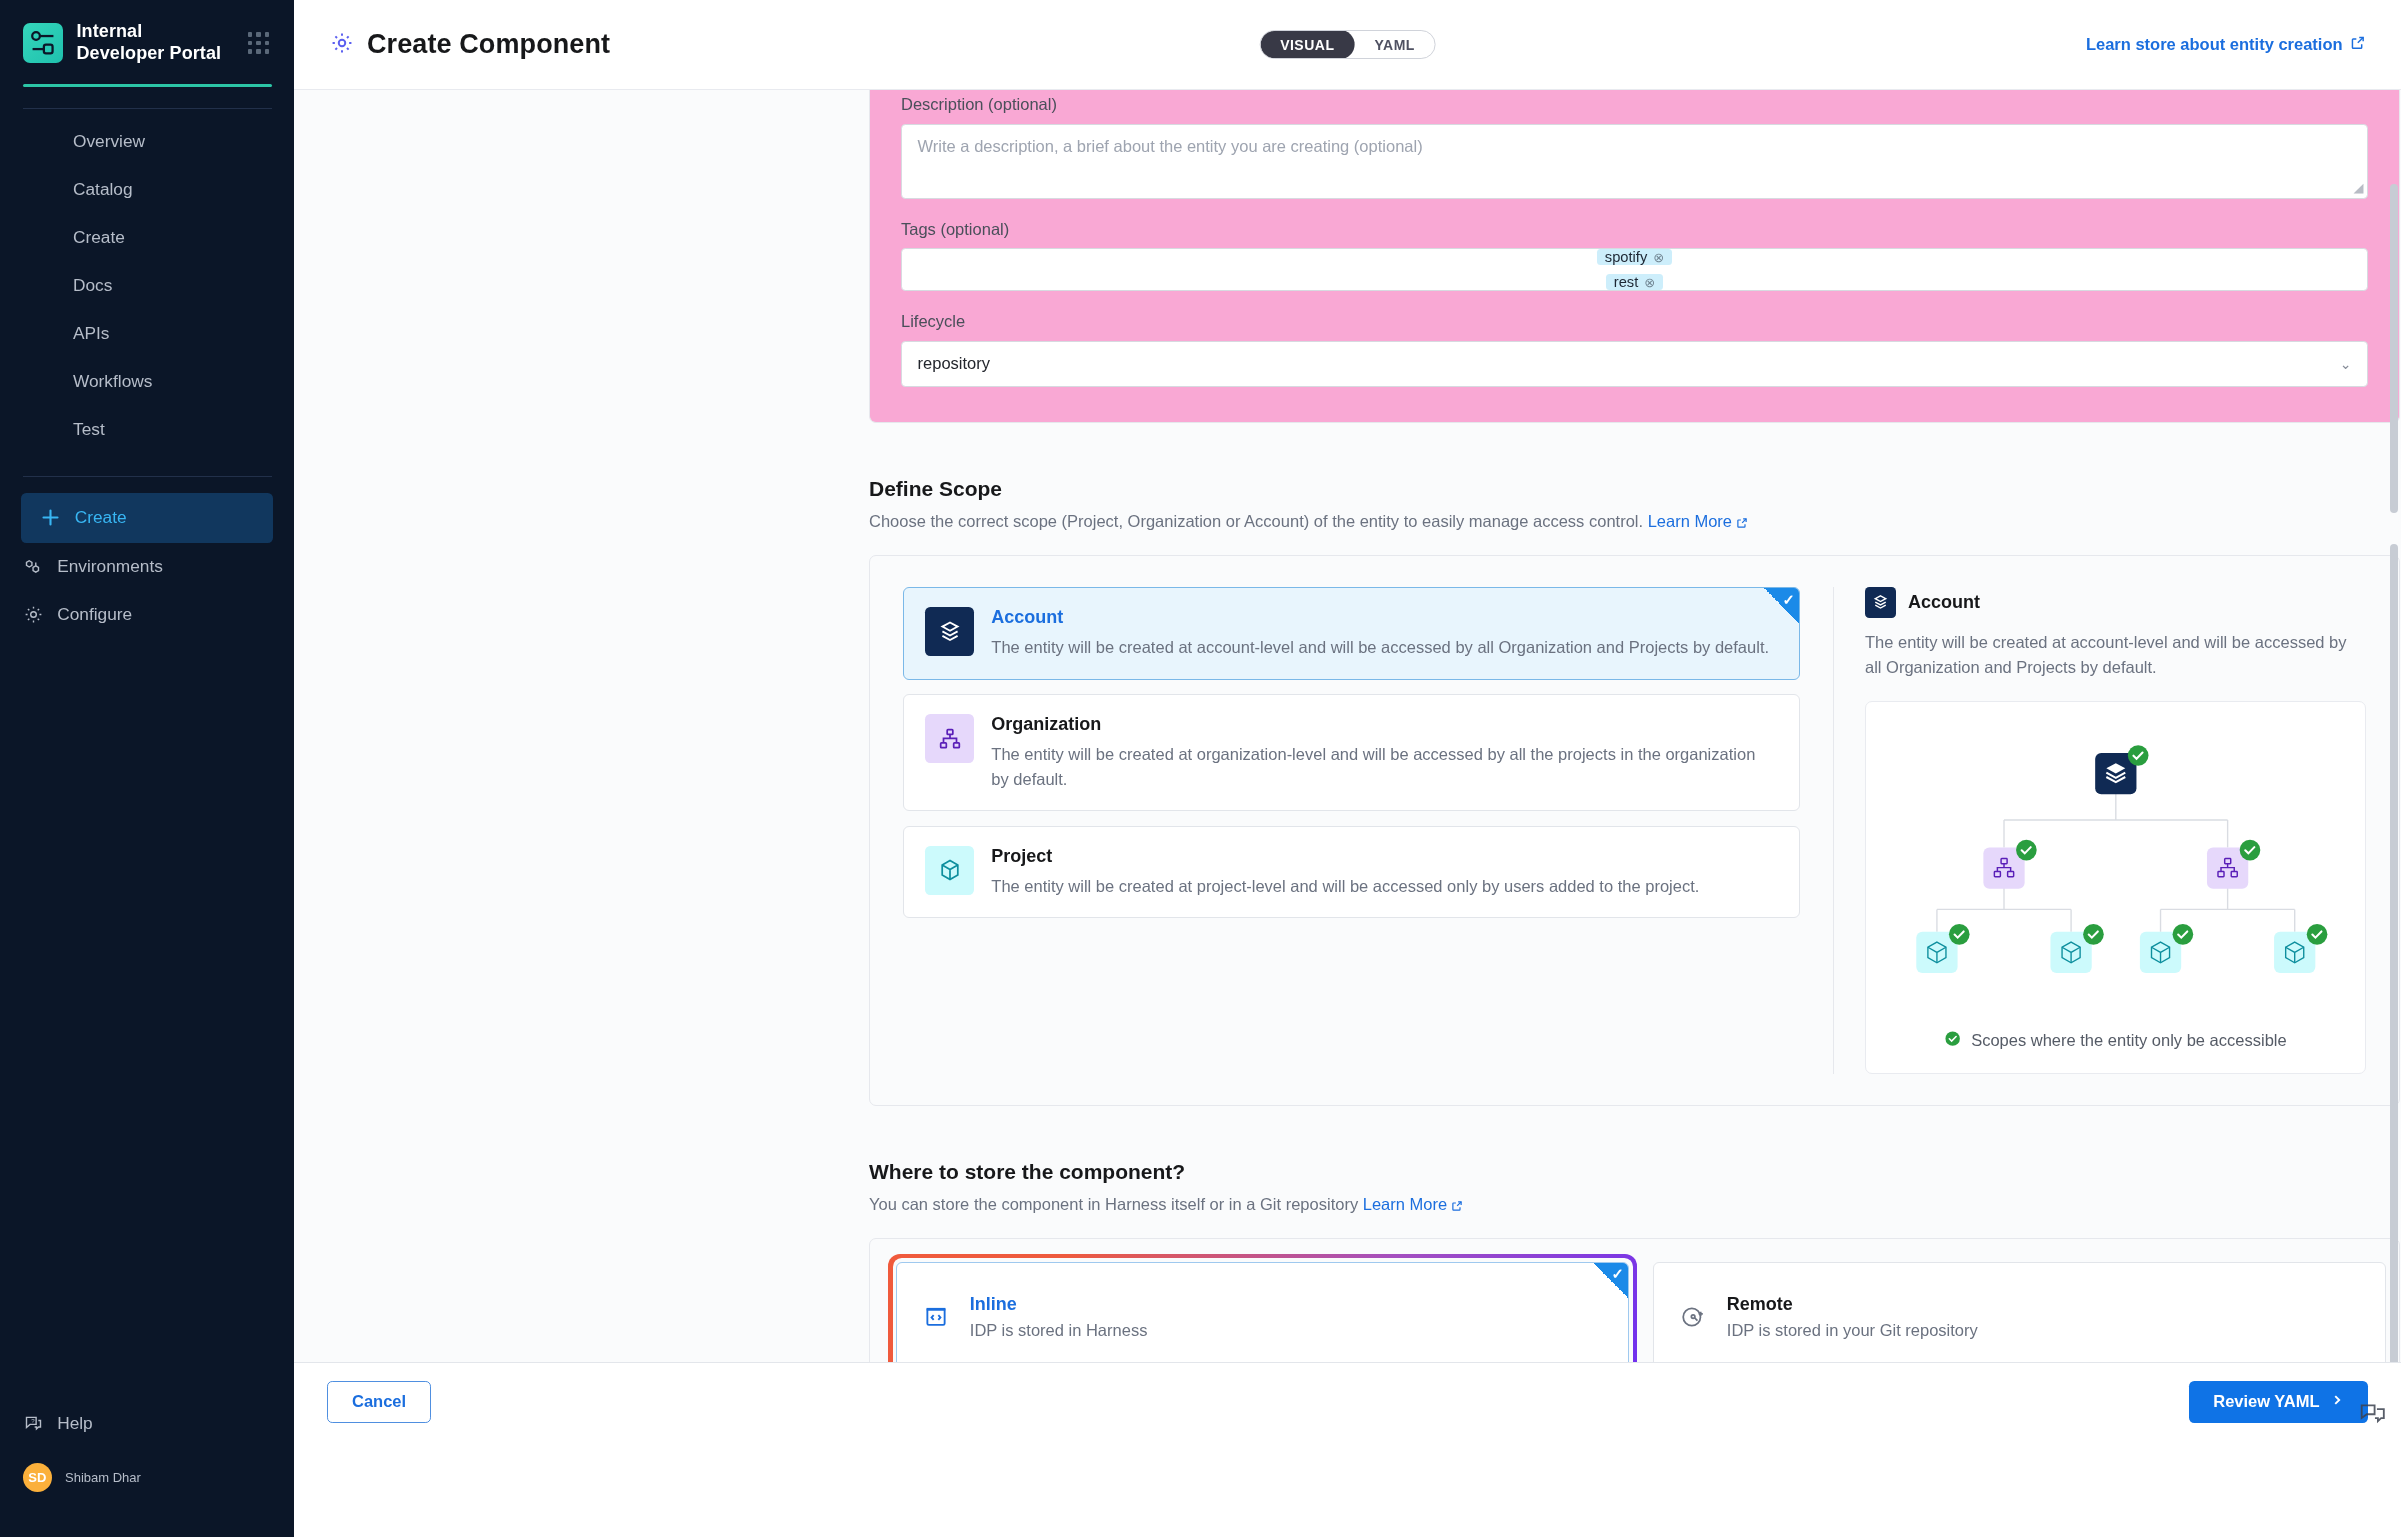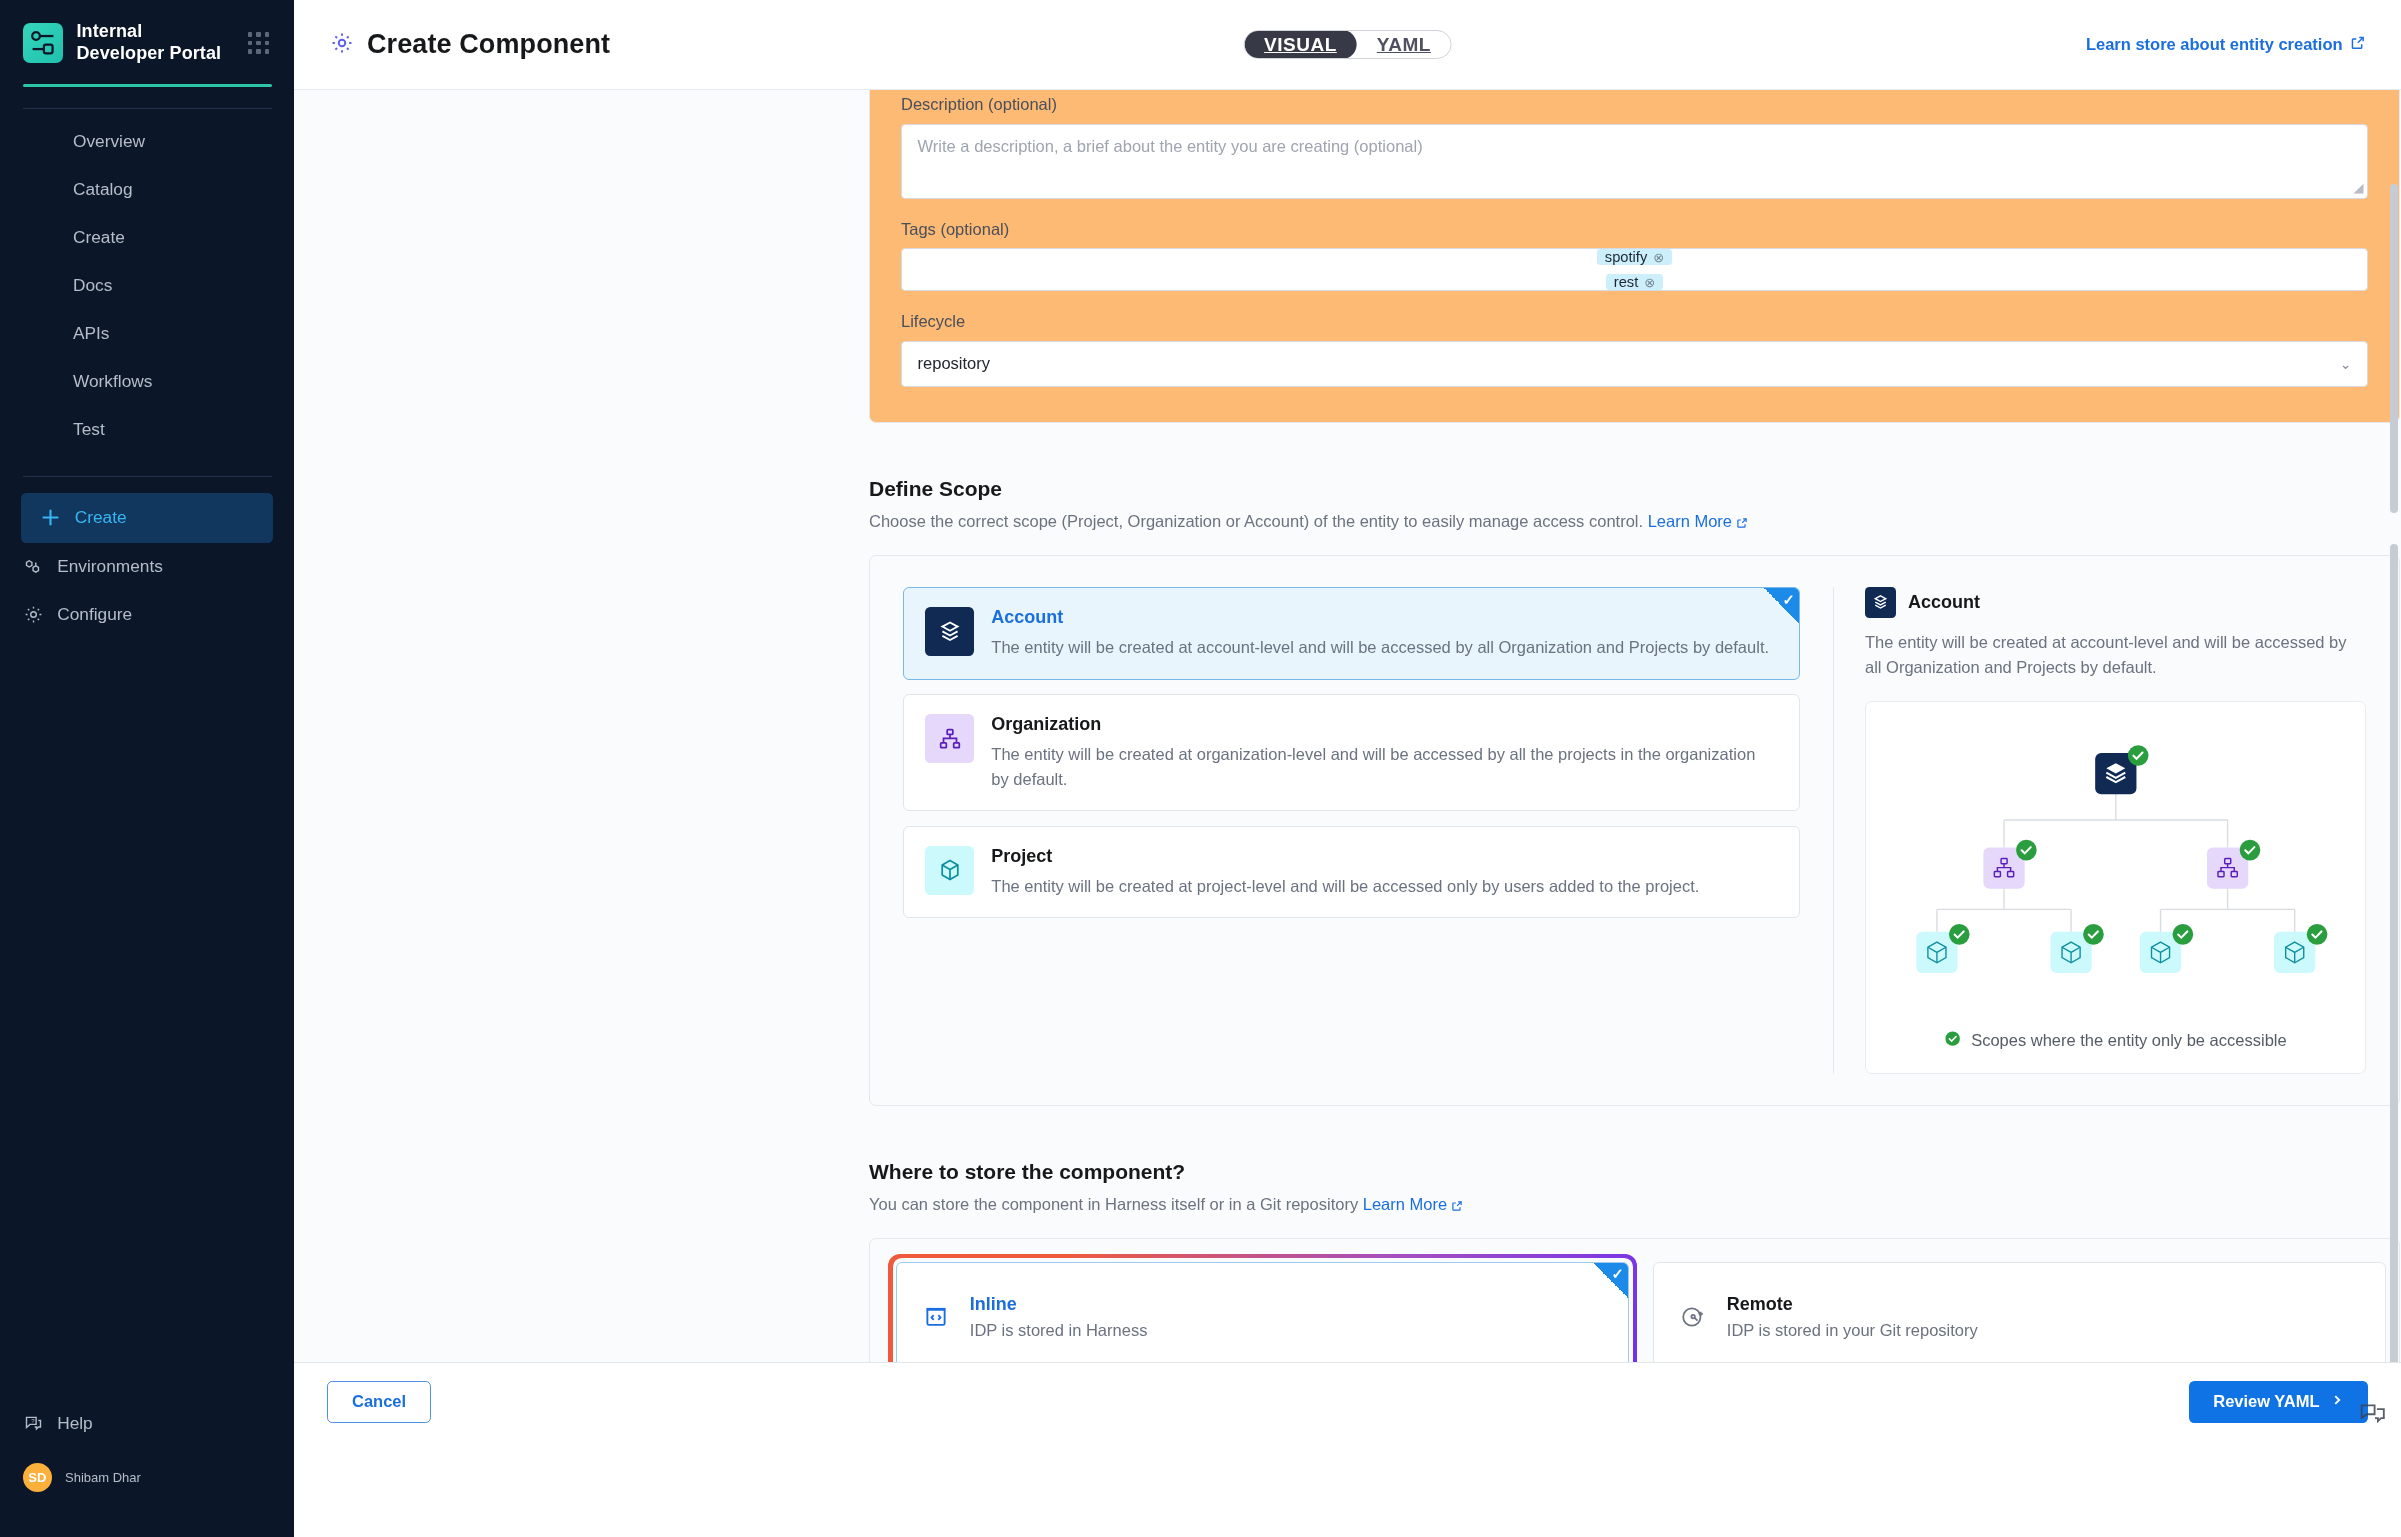--- a/index.html
+++ b/index.html
@@ -67,38 +67,38 @@
   .tb-title { display: flex; align-items: center; gap: 12px; }
   .tb-title-text { font-size: 27px; font-weight: 700; color: #17181a; letter-spacing: 0.1px; }
 
   .toggle {
     position: absolute; left: 50%; transform: translateX(-50%);
     display: flex; align-items: center; border: 0.9px solid #d0d3da;
     border-radius: 866px; height: 29.5px; background: #fff; overflow: hidden;
     cursor: pointer;
   }
   .toggle div {
-    font-size: 19px; font-weight: 700; letter-spacing: 0.5px;
-    height: 29.5px; display: flex; align-items: center; padding: 0 20px; text-decoration: underline;
+    font-size: 14px; font-weight: 700; letter-spacing: 0.5px;
+    height: 29.5px; display: flex; align-items: center; padding: 0 20px;
   }
   .toggle .on { background: #383946; color: #fff; border-radius: 866px; }
   .toggle .off { color: #4f5162; }
 
   .tb-link {
     margin-left: auto; color: #1b6ede; font-size: 16.5px; font-weight: 600;
     display: flex; align-items: center; gap: 7.8px; cursor: pointer;
   }
 
   .scrollarea { flex: 1 1 auto; position: relative; overflow: hidden; }
   .content { padding: 0 0 0 0; }
 
   
   .card-top {
     margin: 0 auto; width: 1531px; margin-left: 575px;
-    background: #fdba74; border: 0.9px solid #e6e8ed; border-top: none;
+    background: #f9a8d4; border: 0.9px solid #e6e8ed; border-top: none;
     border-radius: 0 0 7px 7px; padding: 0 31px 35px 31px;
   }
   .field-label { font-size: 16.5px; color: #4a4f5a; margin-bottom: 9.5px; }
   .desc-box {
     width: 100%; height: 75px; border: 0.9px solid #d7dae0; border-radius: 4.3px;
     background: #fff; padding: 12px 15.6px; font-size: 16.5px; color: #9ea4b0;
     position: relative; resize: none; font-family: "Liberation Sans", sans-serif;
   }
   .resize-grip { position:absolute; right:3.5px; bottom:2.6px; color:#b8bcc5; font-size:13px; }
 

